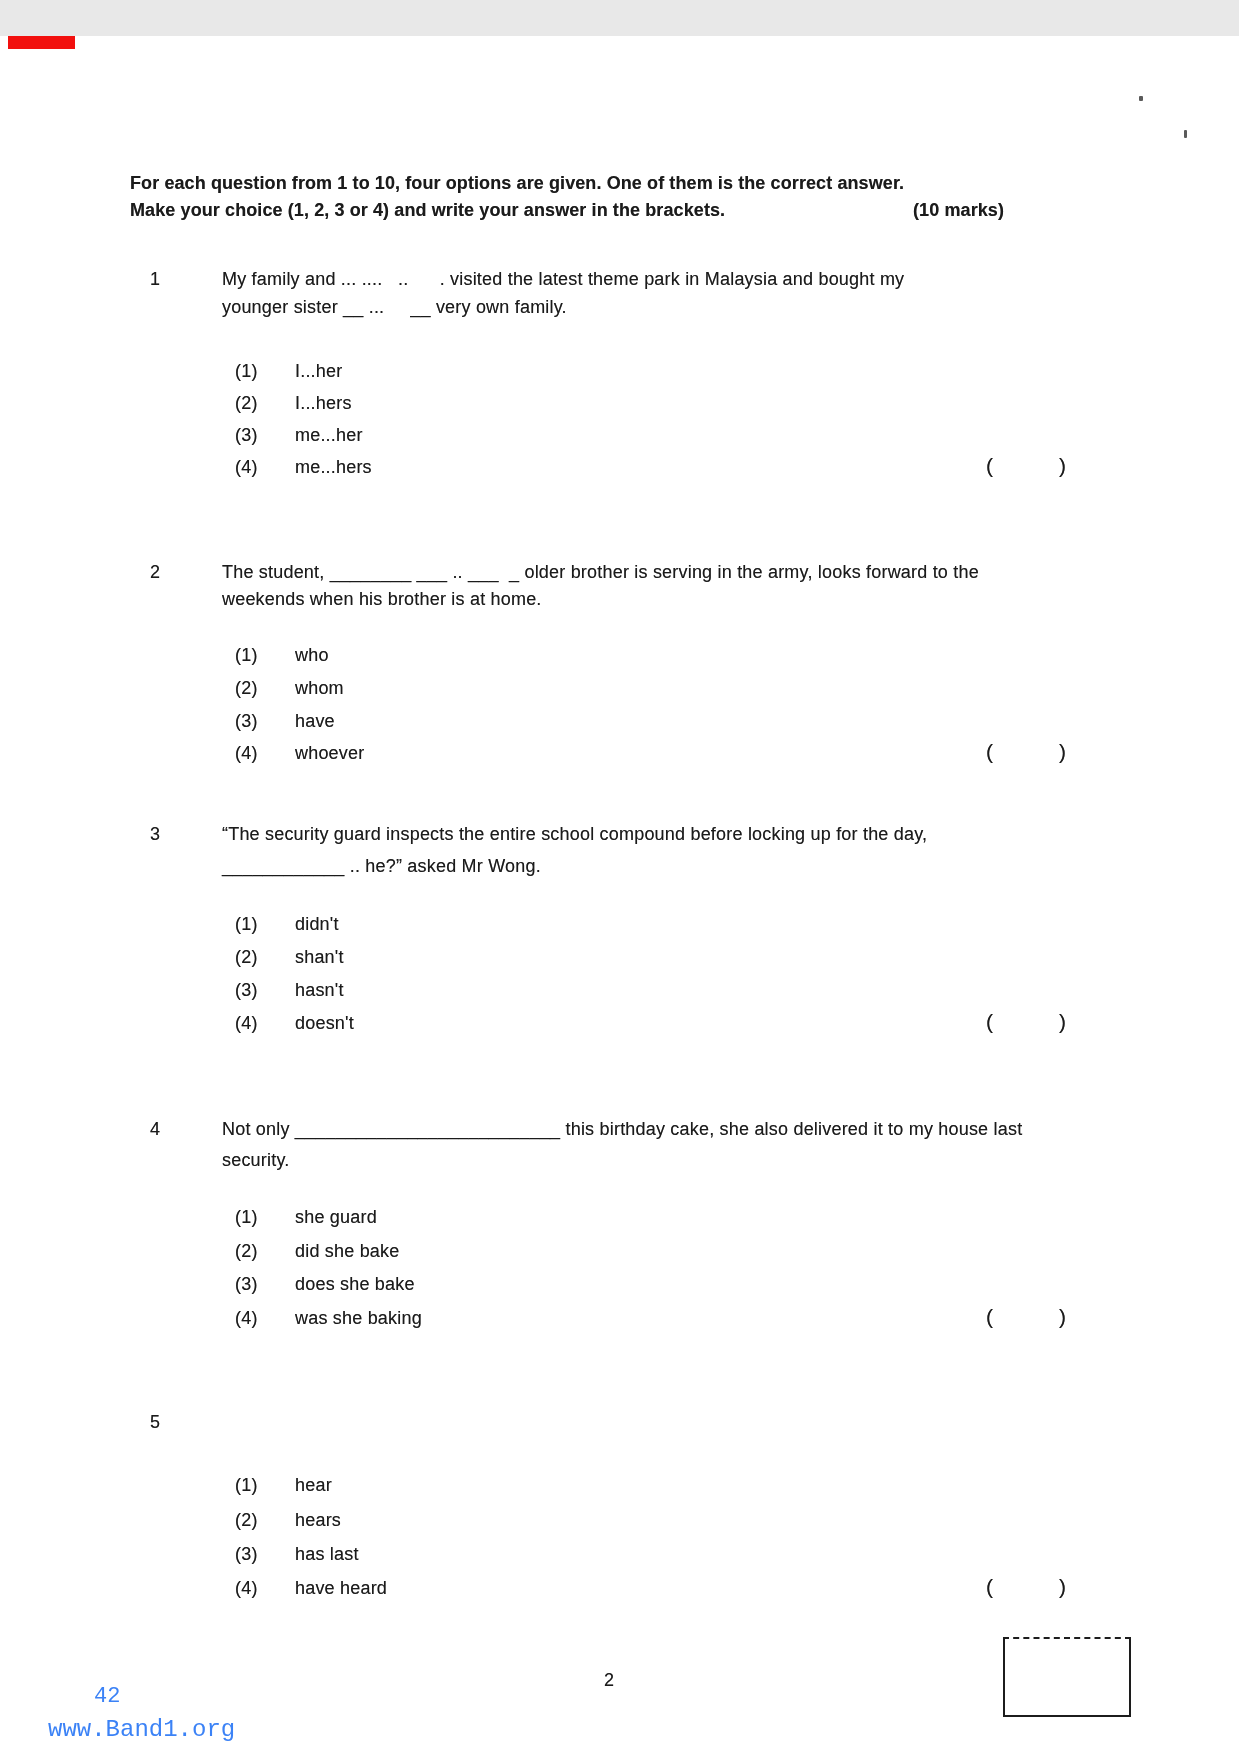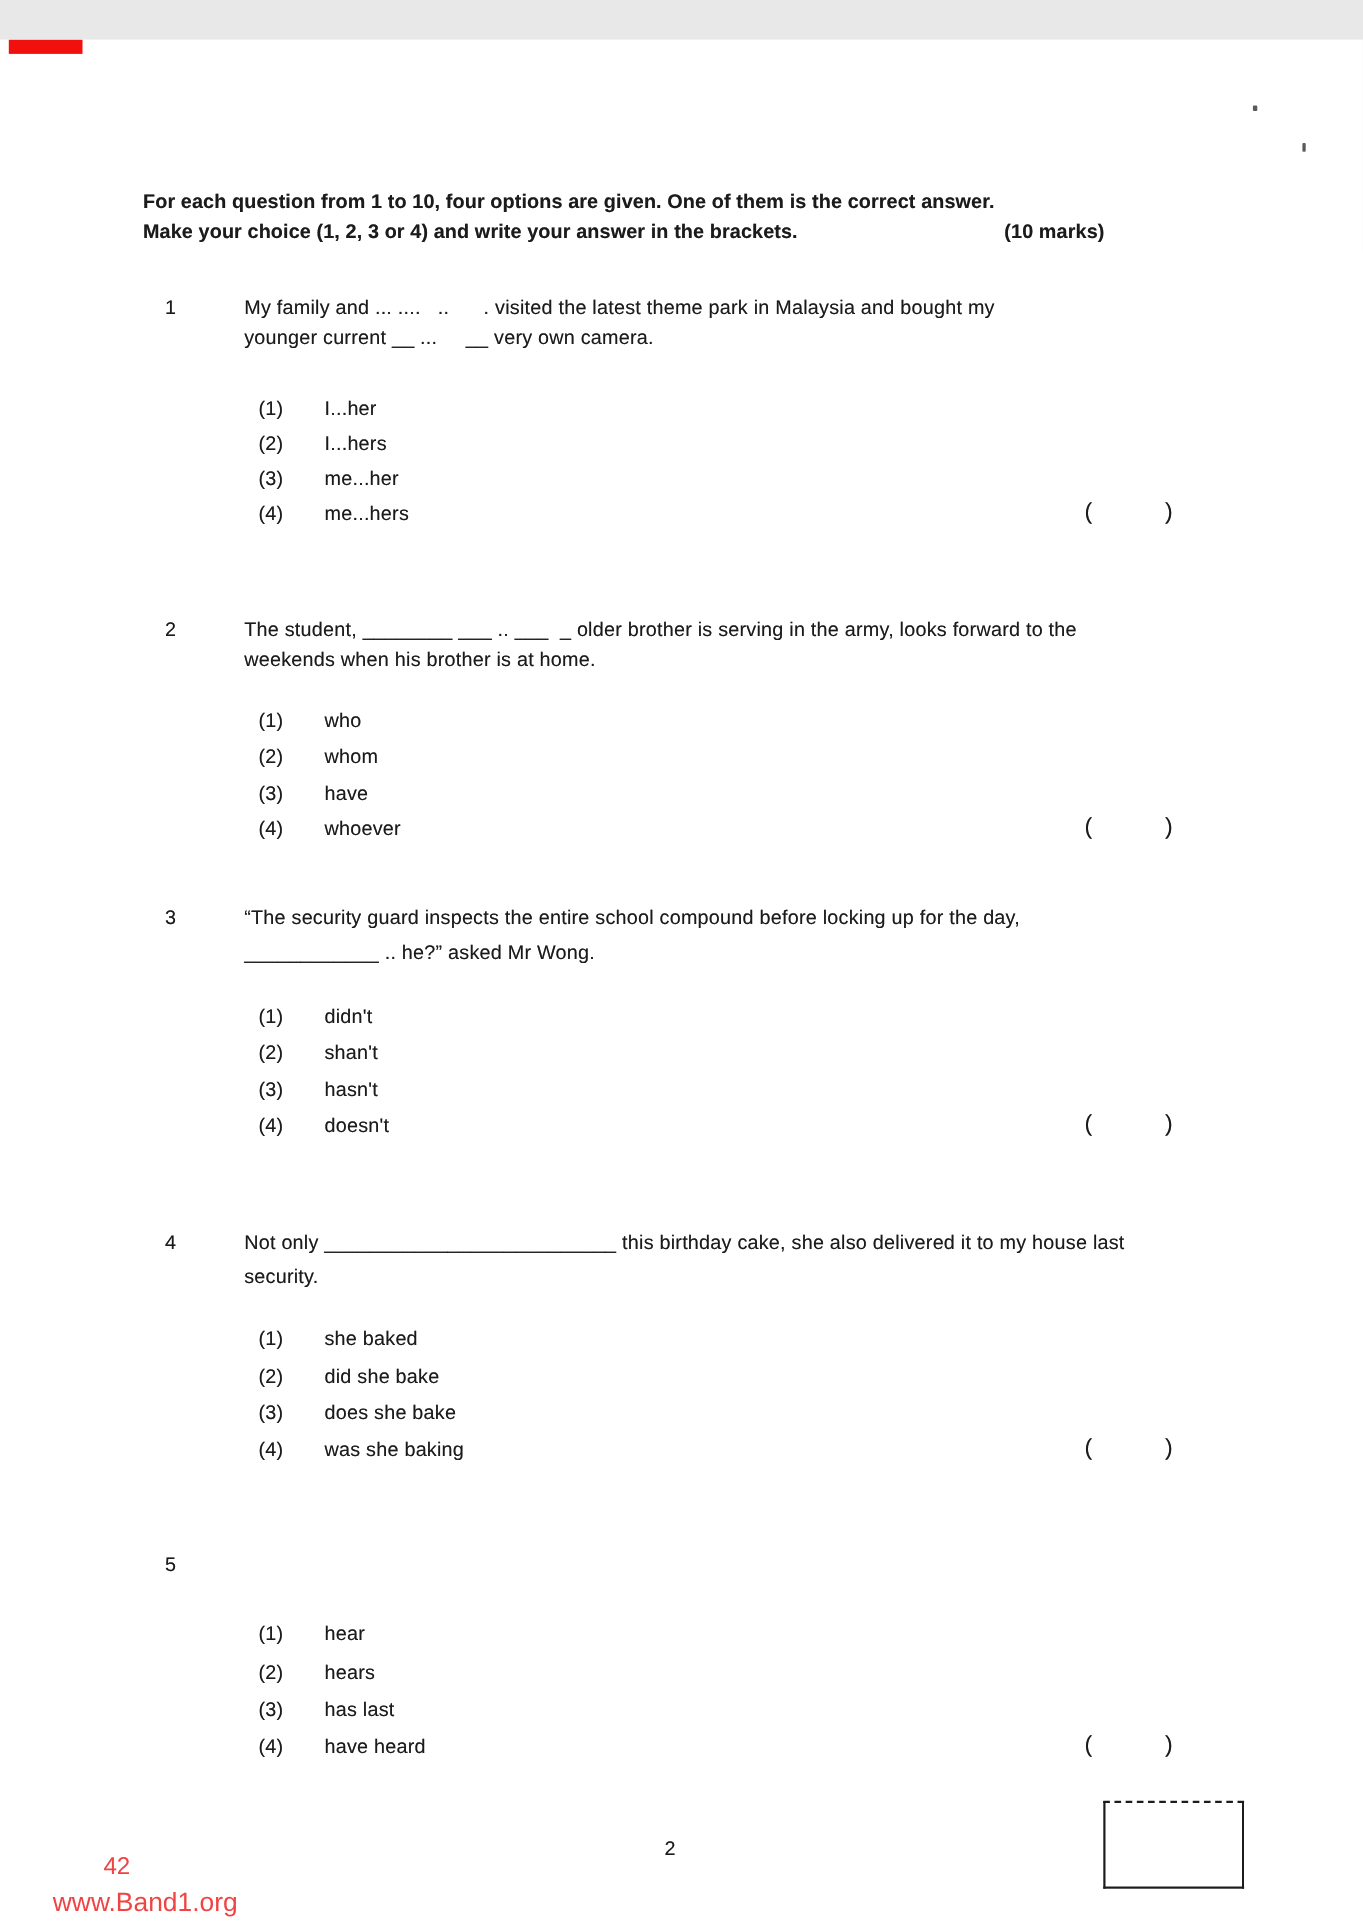--- a/index.html
+++ b/index.html
@@ -3,41 +3,41 @@
 <meta charset="utf-8">
 <style>
   html,body{margin:0;padding:0;background:#e8e8e8;}
   .page{position:relative;width:1239px;height:1754px;background:#ffffff;overflow:hidden;margin-top:36px;}
   .abs{position:absolute;}
   .txt{font-family:"Liberation Sans",sans-serif;font-size:18px;color:#1b1b1b;
        letter-spacing:.2px;white-space:pre;text-shadow:0 0 .6px rgba(40,40,40,.55);}
   .hdr{font-weight:700;letter-spacing:.1px;}
   .qline{max-width:880px;}
   .br{font-size:21px;font-weight:400;}
-  .mono{font-family:Liberation Sans, sans-serif;font-size:24px;color:#ef4444;white-space:pre;}
+  .mono{font-family:Liberation Mono, monospace;font-size:24px;color:#3b82f6;white-space:pre;}
   .red-mark{background:#f2100e;}
   .marks-box{width:124px;height:76px;border:2px solid #1c1c1c;border-top-style:dashed;background:#fff;}
   .speck{background:#5a5a5a;border-radius:1px;}
 </style>
 </head>
 <body>
 
 <div class="page">
 
   <div class="abs red-mark" style="left: 8px; top: 0px; width: 67px; height: 13px; background: rgb(242, 16, 14);"></div>
   <div class="abs speck" style="left:1139px;top:60px;width:4px;height:5px"></div>
   <div class="abs speck" style="left:1184px;top:94px;width:3px;height:8px"></div>
 
   <div class="abs txt hdr" style="left:130px;top:137px">For each question from 1 to 10, four options are given. One of them is the correct answer.</div>
   <div class="abs txt hdr" style="left:130px;top:164px">Make your choice (1, 2, 3 or 4) and write your answer in the brackets.</div>
   <div class="abs txt hdr" style="left:913px;top:164px">(10 marks)</div>
 
   <div class="abs txt" style="left:150px;top:233px">1</div>
   <div class="abs txt qline" style="left:222px;top:233px">My family and ... ....   ..      . visited the latest theme park in Malaysia and bought my</div>
-  <div class="abs txt qline" style="left:222px;top:261px">younger current __ ...     __ very own camera.</div>
+  <div class="abs txt qline" style="left:222px;top:261px">younger sister __ ...     __ very own family.</div>
   <div class="abs txt" style="left:235px;top:325px">(1)</div>
   <div class="abs txt" style="left:295px;top:325px">I...her</div>
   <div class="abs txt" style="left:235px;top:357px">(2)</div>
   <div class="abs txt" style="left:295px;top:357px">I...hers</div>
   <div class="abs txt" style="left:235px;top:389px">(3)</div>
   <div class="abs txt" style="left:295px;top:389px">me...her</div>
   <div class="abs txt" style="left:235px;top:421px">(4)</div>
   <div class="abs txt" style="left:295px;top:421px">me...hers</div>
   <div class="abs txt br" style="left:986px;top:418px">(</div>
   <div class="abs txt br" style="left:1059px;top:418px">)</div>
@@ -67,21 +67,21 @@
   <div class="abs txt" style="left:295px;top:944px">hasn't</div>
   <div class="abs txt" style="left:235px;top:977px">(4)</div>
   <div class="abs txt" style="left:295px;top:977px">doesn't</div>
   <div class="abs txt br" style="left:986px;top:974px">(</div>
   <div class="abs txt br" style="left:1059px;top:974px">)</div>
 
   <div class="abs txt" style="left:150px;top:1083px">4</div>
   <div class="abs txt qline" style="left:222px;top:1083px">Not only __________________________ this birthday cake, she also delivered it to my house last</div>
   <div class="abs txt qline" style="left:222px;top:1114px">security.</div>
   <div class="abs txt" style="left:235px;top:1171px">(1)</div>
-  <div class="abs txt" style="left:295px;top:1171px">she baked</div>
+  <div class="abs txt" style="left:295px;top:1171px">she guard</div>
   <div class="abs txt" style="left:235px;top:1205px">(2)</div>
   <div class="abs txt" style="left:295px;top:1205px">did she bake</div>
   <div class="abs txt" style="left:235px;top:1238px">(3)</div>
   <div class="abs txt" style="left:295px;top:1238px">does she bake</div>
   <div class="abs txt" style="left:235px;top:1272px">(4)</div>
   <div class="abs txt" style="left:295px;top:1272px">was she baking</div>
   <div class="abs txt br" style="left:986px;top:1269px">(</div>
   <div class="abs txt br" style="left:1059px;top:1269px">)</div>
 
   <div class="abs txt" style="left:150px;top:1376px">5</div>

